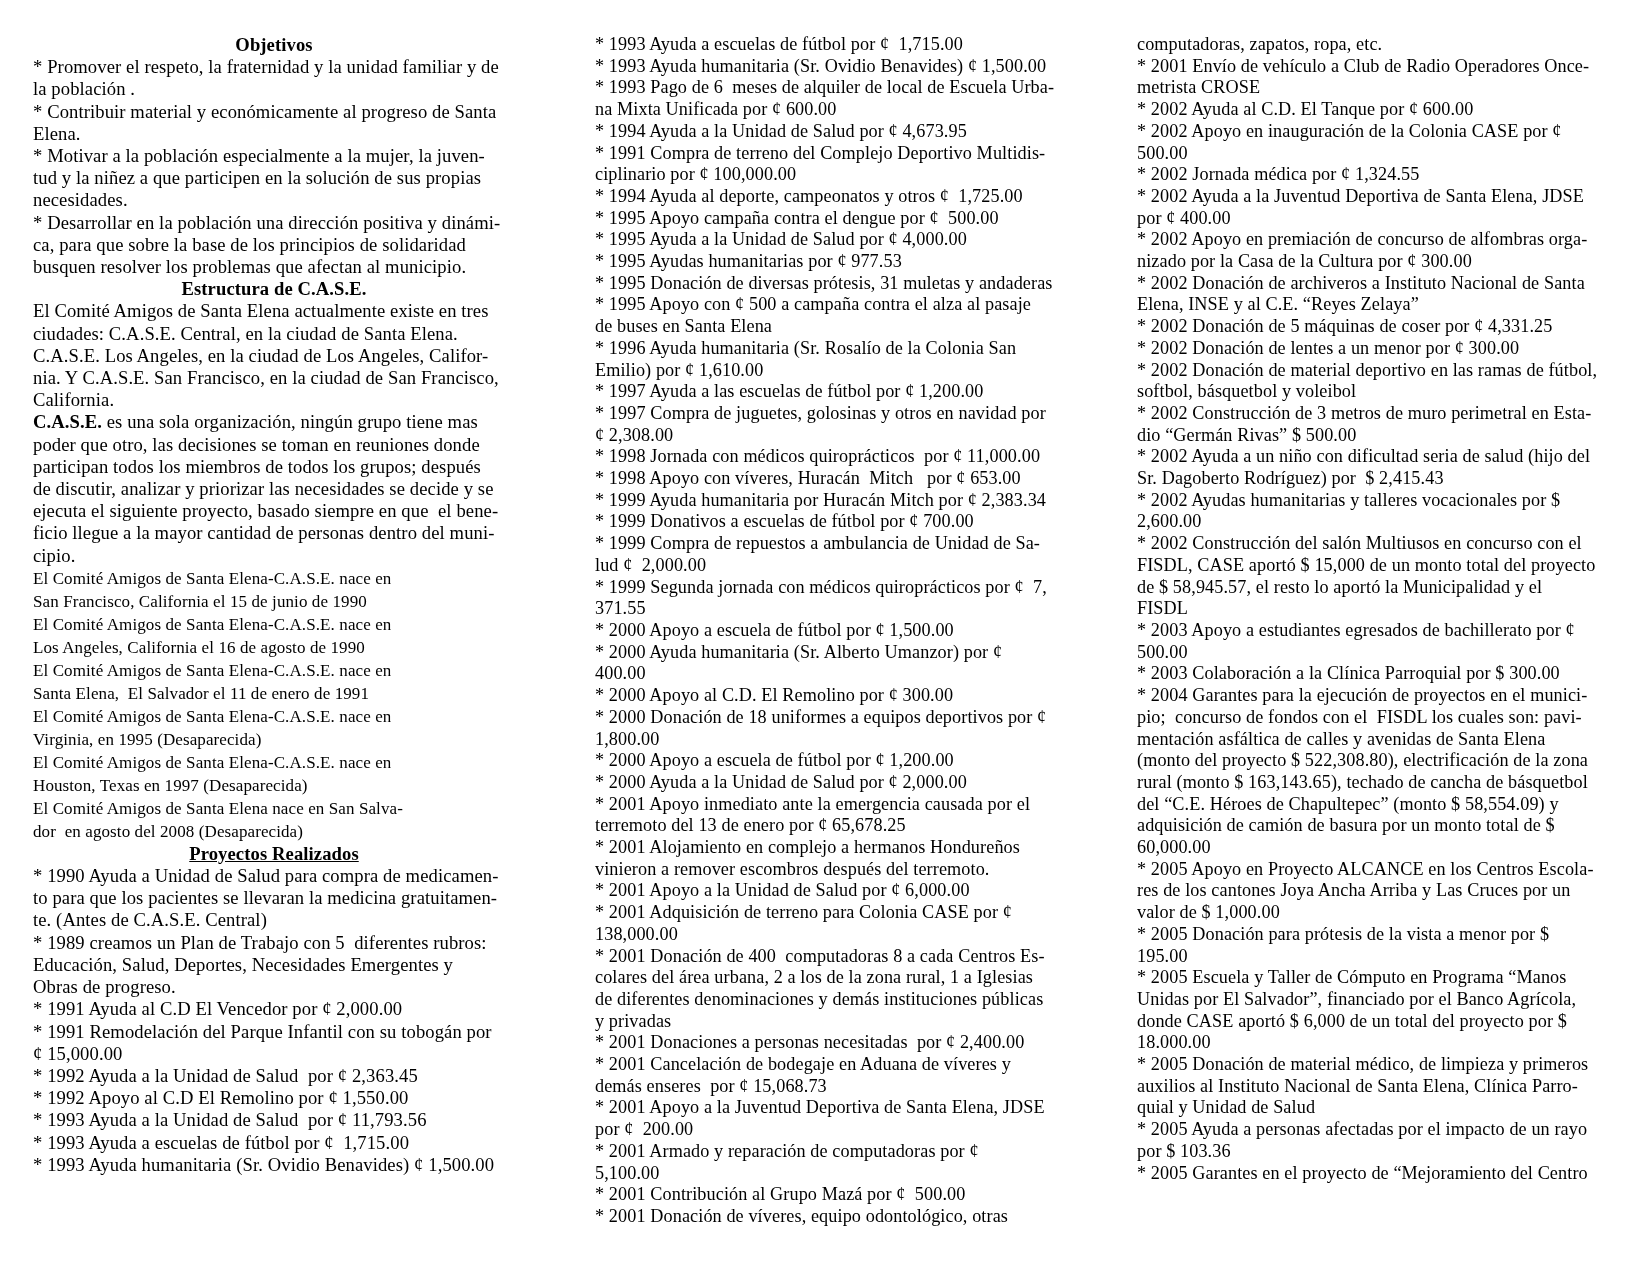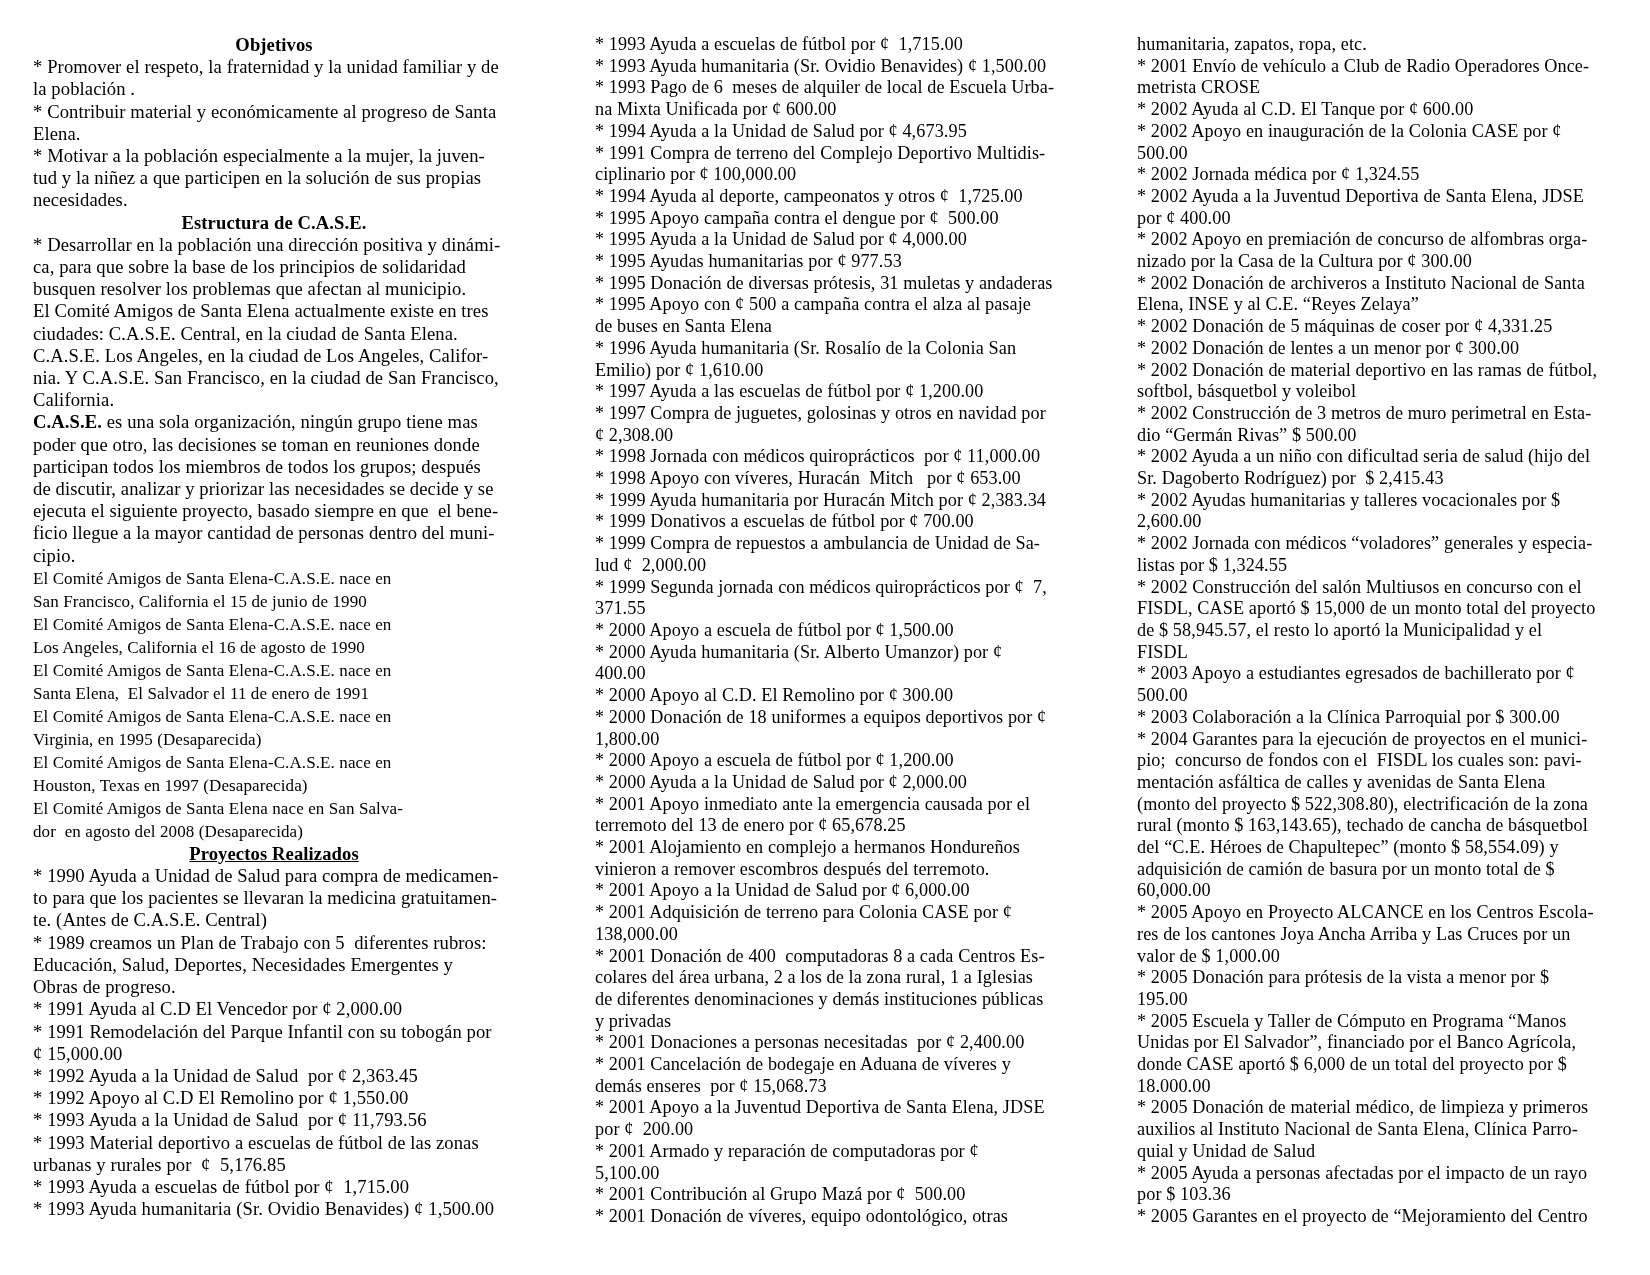--- a/index.html
+++ b/index.html
@@ -42,24 +42,24 @@
 <div class="page">
   <div class="col col-1">
       <div class="block heading">Objetivos</div>
       <div class="block para">* Promover el respeto, la fraternidad y la unidad familiar y de
 la población .</div>
       <div class="block para">* Contribuir material y económicamente al progreso de Santa
 Elena.</div>
       <div class="block para">* Motivar a la población especialmente a la mujer, la juven-
 tud y la niñez a que participen en la solución de sus propias
 necesidades.</div>
-      <div class="block heading">Estructura de C.A.S.E.</div>
       <div class="block para">* Desarrollar en la población una dirección positiva y dinámi-
 ca, para que sobre la base de los principios de solidaridad
 busquen resolver los problemas que afectan al municipio.</div>
+      <div class="block heading">Estructura de C.A.S.E.</div>
       <div class="block para">El Comité Amigos de Santa Elena actualmente existe en tres
 ciudades: C.A.S.E. Central, en la ciudad de Santa Elena.
 C.A.S.E. Los Angeles, en la ciudad de Los Angeles, Califor-
 nia. Y C.A.S.E. San Francisco, en la ciudad de San Francisco,
 California.</div>
       <div class="block para"><span class="bold-lead">C.A.S.E.</span><span> es una sola organización, ningún grupo tiene mas
 poder que otro, las decisiones se toman en reuniones donde
 participan todos los miembros de todos los grupos; después
 de discutir, analizar y priorizar las necesidades se decide y se
 ejecuta el siguiente proyecto, basado siempre en que  el bene-
@@ -83,22 +83,20 @@
 te. (Antes de C.A.S.E. Central)</div>
       <div class="block para">* 1989 creamos un Plan de Trabajo con 5  diferentes rubros:
 Educación, Salud, Deportes, Necesidades Emergentes y
 Obras de progreso.</div>
       <div class="block para">* 1991 Ayuda al C.D El Vencedor por ¢ 2,000.00</div>
       <div class="block para">* 1991 Remodelación del Parque Infantil con su tobogán por
 ¢ 15,000.00</div>
       <div class="block para">* 1992 Ayuda a la Unidad de Salud  por ¢ 2,363.45</div>
       <div class="block para">* 1992 Apoyo al C.D El Remolino por ¢ 1,550.00</div>
       <div class="block para">* 1993 Ayuda a la Unidad de Salud  por ¢ 11,793.56</div>
-      <div class="block para">* 1993 Material deportivo a escuelas de fútbol de las zonas
-urbanas y rurales por  ¢  5,176.85</div>
       <div class="block para">* 1993 Ayuda a escuelas de fútbol por ¢  1,715.00</div>
       <div class="block para">* 1993 Ayuda humanitaria (Sr. Ovidio Benavides) ¢ 1,500.00</div>
     </div>
   <div class="col col-2">
       <div class="block para">* 1993 Ayuda a escuelas de fútbol por ¢  1,715.00</div>
       <div class="block para">* 1993 Ayuda humanitaria (Sr. Ovidio Benavides) ¢ 1,500.00</div>
       <div class="block para">* 1993 Pago de 6  meses de alquiler de local de Escuela Urba-
 na Mixta Unificada por ¢ 600.00</div>
       <div class="block para">* 1994 Ayuda a la Unidad de Salud por ¢ 4,673.95</div>
       <div class="block para">* 1991 Compra de terreno del Complejo Deportivo Multidis-
@@ -146,21 +144,21 @@
       <div class="block para">* 2001 Cancelación de bodegaje en Aduana de víveres y
 demás enseres  por ¢ 15,068.73</div>
       <div class="block para">* 2001 Apoyo a la Juventud Deportiva de Santa Elena, JDSE
 por ¢  200.00</div>
       <div class="block para">* 2001 Armado y reparación de computadoras por ¢
 5,100.00</div>
       <div class="block para">* 2001 Contribución al Grupo Mazá por ¢  500.00</div>
       <div class="block para">* 2001 Donación de víveres, equipo odontológico, otras</div>
     </div>
   <div class="col col-3">
-      <div class="block para">humanitaria, zapatos, ropa, etc.</div>
+      <div class="block para">computadoras, zapatos, ropa, etc.</div>
       <div class="block para">* 2001 Envío de vehículo a Club de Radio Operadores Once-
 metrista CROSE</div>
       <div class="block para">* 2002 Ayuda al C.D. El Tanque por ¢ 600.00</div>
       <div class="block para">* 2002 Apoyo en inauguración de la Colonia CASE por ¢
 500.00</div>
       <div class="block para">* 2002 Jornada médica por ¢ 1,324.55</div>
       <div class="block para">* 2002 Ayuda a la Juventud Deportiva de Santa Elena, JDSE
 por ¢ 400.00</div>
       <div class="block para">* 2002 Apoyo en premiación de concurso de alfombras orga-
 nizado por la Casa de la Cultura por ¢ 300.00</div>
@@ -169,22 +167,20 @@
       <div class="block para">* 2002 Donación de 5 máquinas de coser por ¢ 4,331.25</div>
       <div class="block para">* 2002 Donación de lentes a un menor por ¢ 300.00</div>
       <div class="block para">* 2002 Donación de material deportivo en las ramas de fútbol,
 softbol, básquetbol y voleibol</div>
       <div class="block para">* 2002 Construcción de 3 metros de muro perimetral en Esta-
 dio “Germán Rivas” $ 500.00</div>
       <div class="block para">* 2002 Ayuda a un niño con dificultad seria de salud (hijo del
 Sr. Dagoberto Rodríguez) por  $ 2,415.43</div>
       <div class="block para">* 2002 Ayudas humanitarias y talleres vocacionales por $
 2,600.00</div>
-      <div class="block para">* 2002 Jornada con médicos “voladores” generales y especia-
-listas por $ 1,324.55</div>
       <div class="block para">* 2002 Construcción del salón Multiusos en concurso con el
 FISDL, CASE aportó $ 15,000 de un monto total del proyecto
 de $ 58,945.57, el resto lo aportó la Municipalidad y el
 FISDL</div>
       <div class="block para">* 2003 Apoyo a estudiantes egresados de bachillerato por ¢
 500.00</div>
       <div class="block para">* 2003 Colaboración a la Clínica Parroquial por $ 300.00</div>
       <div class="block para">* 2004 Garantes para la ejecución de proyectos en el munici-
 pio;  concurso de fondos con el  FISDL los cuales son: pavi-
 mentación asfáltica de calles y avenidas de Santa Elena

